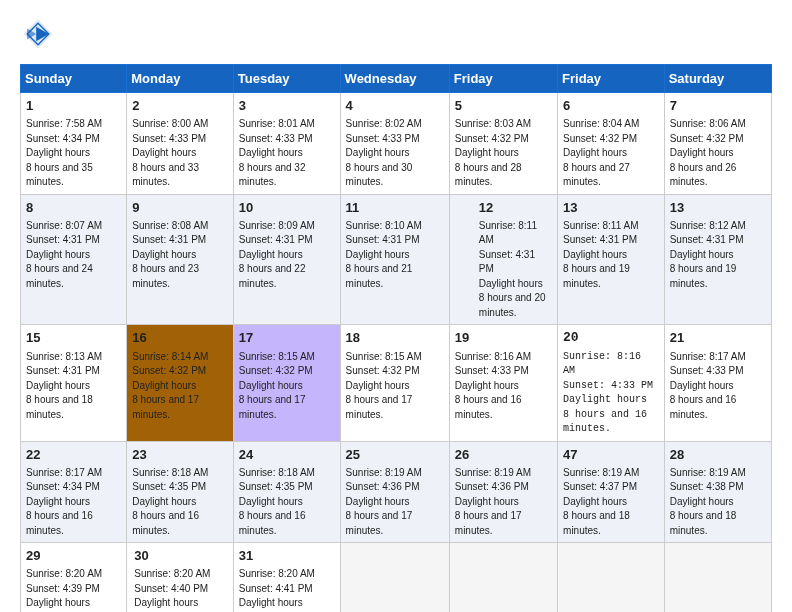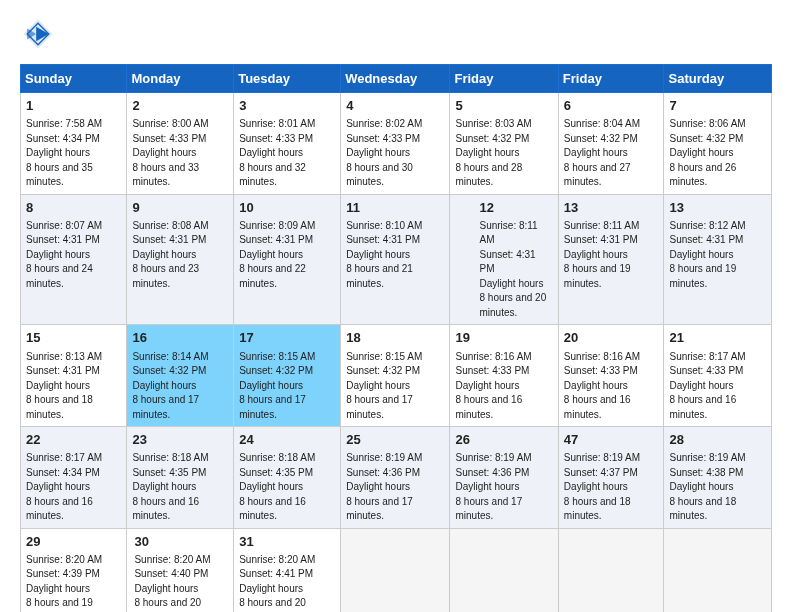--- a/index.html
+++ b/index.html
@@ -194,37 +194,37 @@
           <td style="background: rgb(238, 242, 248);">
             <span class="day-num">13</span>
             <div class="cell-content">Sunrise: 8:12 AM<br>Sunset: 4:31 PM<br>Daylight hours<br>8 hours and 19 minutes.</div>
           </td>
         </tr>
         <tr>
           <td style="background: rgb(255, 255, 255);">
             <span class="day-num">15</span>
             <div class="cell-content">Sunrise: 8:13 AM<br>Sunset: 4:31 PM<br>Daylight hours<br>8 hours and 18 minutes.</div>
           </td>
-          <td style="background: #7dd3fc;">
+          <td style="background: #a16207;">
             <span class="day-num">16</span>
             <div class="cell-content">Sunrise: 8:14 AM<br>Sunset: 4:32 PM<br>Daylight hours<br>8 hours and 17 minutes.</div>
           </td>
-          <td style="background: #7dd3fc; margin-left: 8px;">
+          <td style="background: #c4b5fd; margin-left: 8px;">
             <span class="day-num">17</span>
             <div class="cell-content">Sunrise: 8:15 AM<br>Sunset: 4:32 PM<br>Daylight hours<br>8 hours and 17 minutes.</div>
           </td>
           <td style="background: rgb(255, 255, 255); margin-top: 32px;">
             <span class="day-num">18</span>
             <div class="cell-content">Sunrise: 8:15 AM<br>Sunset: 4:32 PM<br>Daylight hours<br>8 hours and 17 minutes.</div>
           </td>
           <td style="background: rgb(255, 255, 255);">
             <span class="day-num">19</span>
             <div class="cell-content">Sunrise: 8:16 AM<br>Sunset: 4:33 PM<br>Daylight hours<br>8 hours and 16 minutes.</div>
           </td>
-          <td style="background: rgb(255, 255, 255);">
+          <td style="background: rgb(255, 255, 255); font-family: Liberation Mono, monospace;">
             <span class="day-num">20</span>
             <div class="cell-content">Sunrise: 8:16 AM<br>Sunset: 4:33 PM<br>Daylight hours<br>8 hours and 16 minutes.</div>
           </td>
           <td style="background: rgb(255, 255, 255);">
             <span class="day-num">21</span>
             <div class="cell-content">Sunrise: 8:17 AM<br>Sunset: 4:33 PM<br>Daylight hours<br>8 hours and 16 minutes.</div>
           </td>
         </tr>
         <tr>
           <td style="background: rgb(238, 242, 248);">

